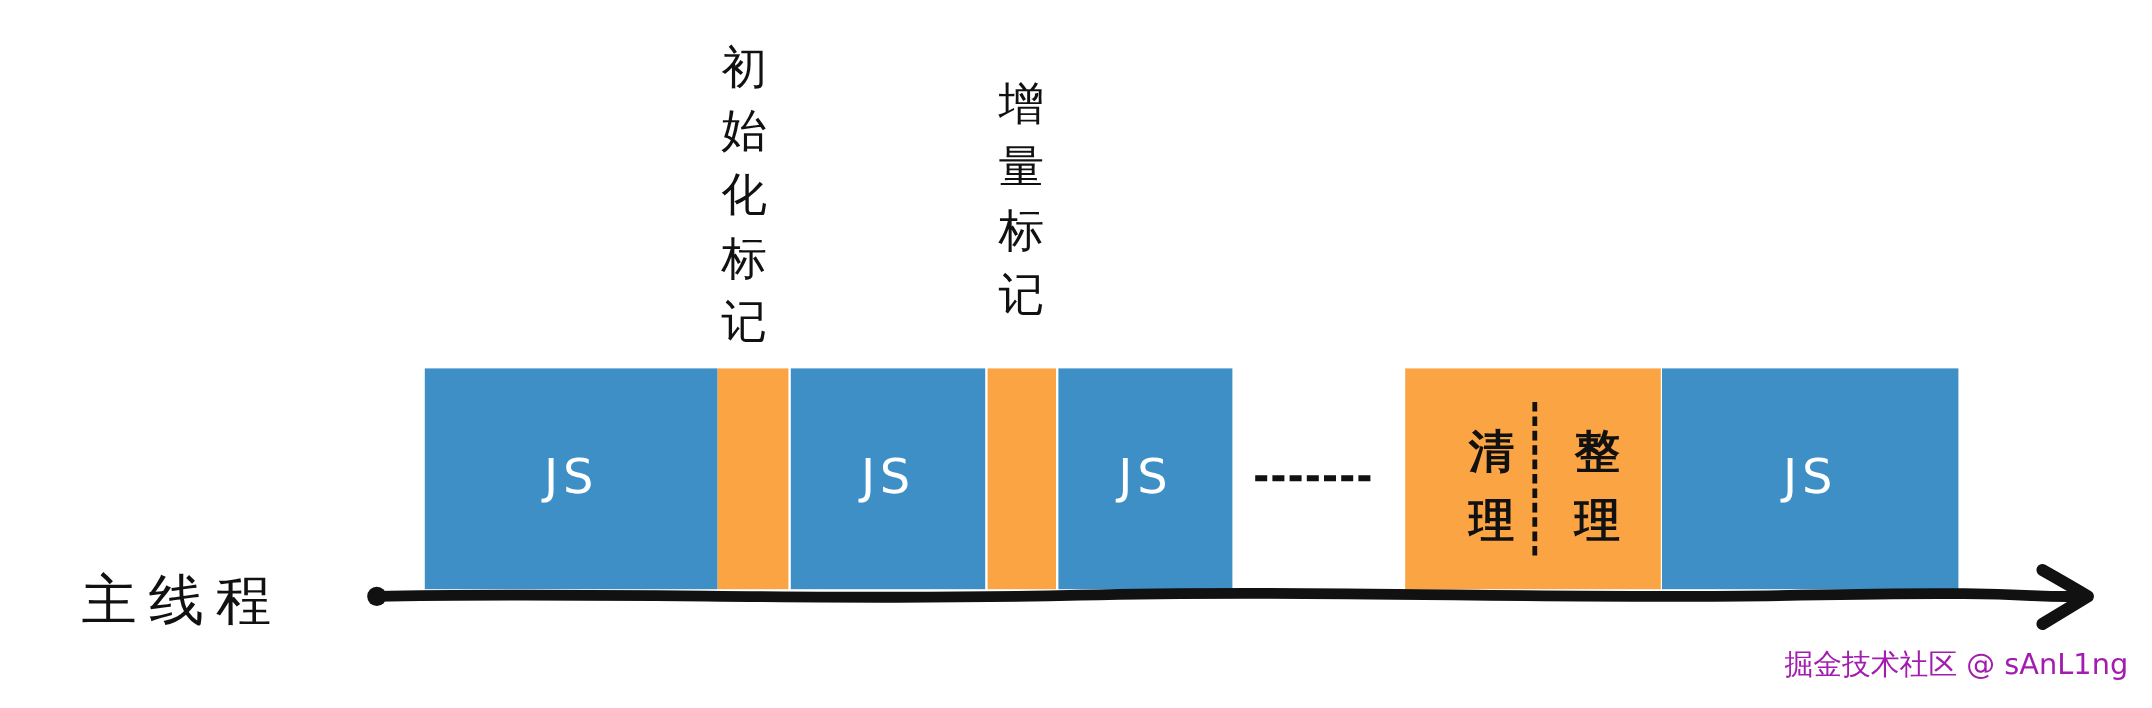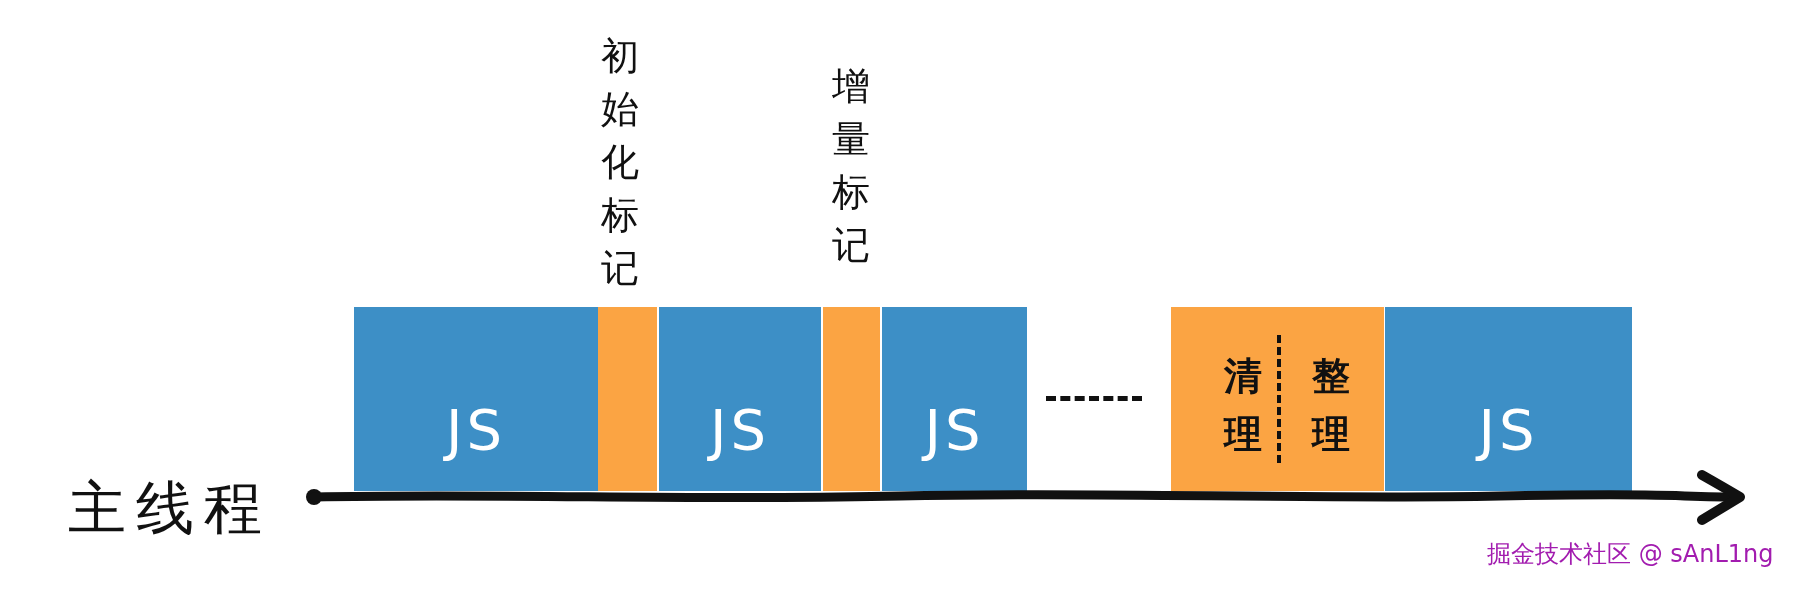--- a/index.html
+++ b/index.html
@@ -2,33 +2,33 @@
 <html><head>
 <meta charset="utf-8">
 <style>
   html, body { margin: 0; padding: 0; background: #ffffff; }
   body { width: 1793px; height: 590px; position: relative; overflow: hidden;
          font-family: "DejaVu Sans", sans-serif; }
   .block { position: absolute; top: 307px; height: 184px; box-sizing: border-box; }
   .blue { background: #3d8fc6; }
   .orange { background: #fba443; }
   .js-label { position: absolute; left: 0; right: 0; top: 50%; transform: translateY(-52%);
-              text-align: center; color: #ffffff; font-size: 56px; letter-spacing: 4px;
-              font-family: "DejaVu Sans", sans-serif; font-weight: normal; margin-top: 32px; }
+              text-align: center; color: #ffffff; font-size: 40px; letter-spacing: 4px;
+              font-family: "DejaVu Sans", sans-serif; font-weight: normal; }
   .vlabel { position: absolute; width: 50px; text-align: center; color: #111;
             font-size: 38px; line-height: 53px; font-family: "DejaVu Sans", sans-serif; }
   .vlabel span { display: block; }
   .gc-col { position: absolute; top: 40px; width: 60px; text-align: center; color: #111;
             font-size: 38px; line-height: 58px; font-weight: bold; }
   .gc-col span { display: block; }
   .divider { position: absolute; left: 106px; top: 28px; height: 128px; width: 0;
              border-left: 4px dashed #111; }
   .ellipsis { position: absolute; left: 1046px; top: 396px; width: 96px; height: 0;
               border-top: 5px dashed #111; }
-  .axis-label { position: absolute; left: 68px; top: 470px; font-size: 58px; color: #111;
+  .axis-label { position: absolute; left: 68px; top: 470px; font-size: 46px; color: #111;
                 letter-spacing: 10px; }
   .watermark { position: absolute; left: 1487px; top: 538px; font-size: 24px; color: #a21caf;
                white-space: nowrap; font-family: "DejaVu Sans", sans-serif; }
   svg.axis { position: absolute; left: 0; top: 0; }
 </style>
 </head>
 <body>
 
 <div class="vlabel" style="left:595px; top:30px;">
   <span>初</span>

